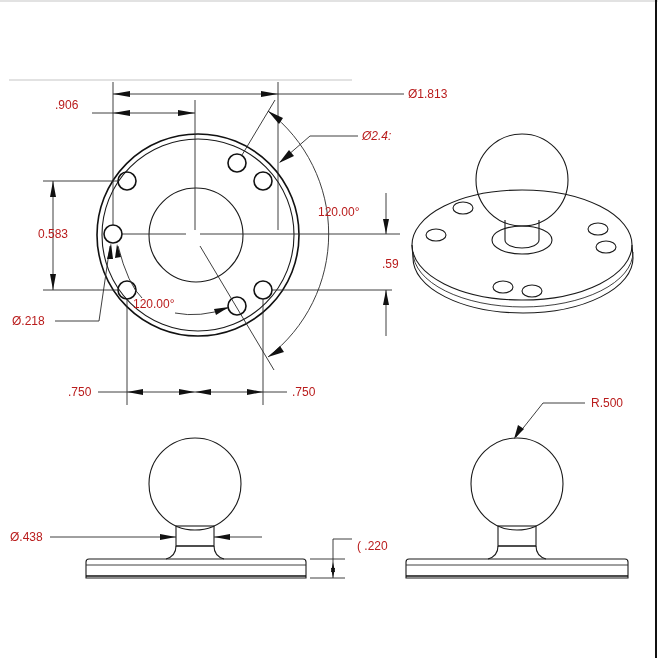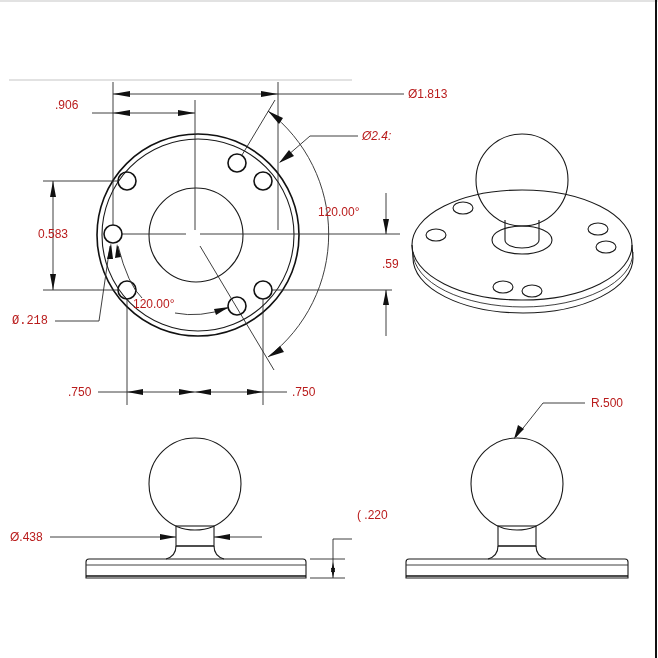--- a/index.html
+++ b/index.html
@@ -142,21 +142,21 @@
     <polygon class="arrow" points="514,439 518,425 524,429"></polygon>
   </g>
 </svg>
 
 <div class="border-right"></div>
 
 <div class="txt" style="left:408px;top:87px;">Ø1.813</div>
 <div class="txt" style="left:362px;top:129px;font-style:italic;">Ø2.4:</div>
 <div class="txt" style="left:55px;top:98px;">.906</div>
 <div class="txt" style="left:38px;top:227px;">0.583</div>
-<div class="txt" style="left:12px;top:314px;font-family:Liberation Mono, monospace;">Ø.218</div>
+<div class="txt" style="left:12px;top:314px;">Ø.218</div>
 <div class="txt" style="left:318px;top:205px;">120.00°</div>
 <div class="txt" style="left:133px;top:297px;">120.00°</div>
 <div class="txt" style="left:382px;top:257px;">.59</div>
 <div class="txt" style="left:68px;top:385px;">.750</div>
 <div class="txt" style="left:292px;top:385px;">.750</div>
 <div class="txt" style="left:10px;top:530px;">Ø.438</div>
-<div class="txt" style="left:357px;top:508px;">( .220</div>
+<div class="txt" style="left:357px;top:539px;">( .220</div>
 <div class="txt" style="left:591px;top:396px;">R.500</div>
 
 </body></html>

